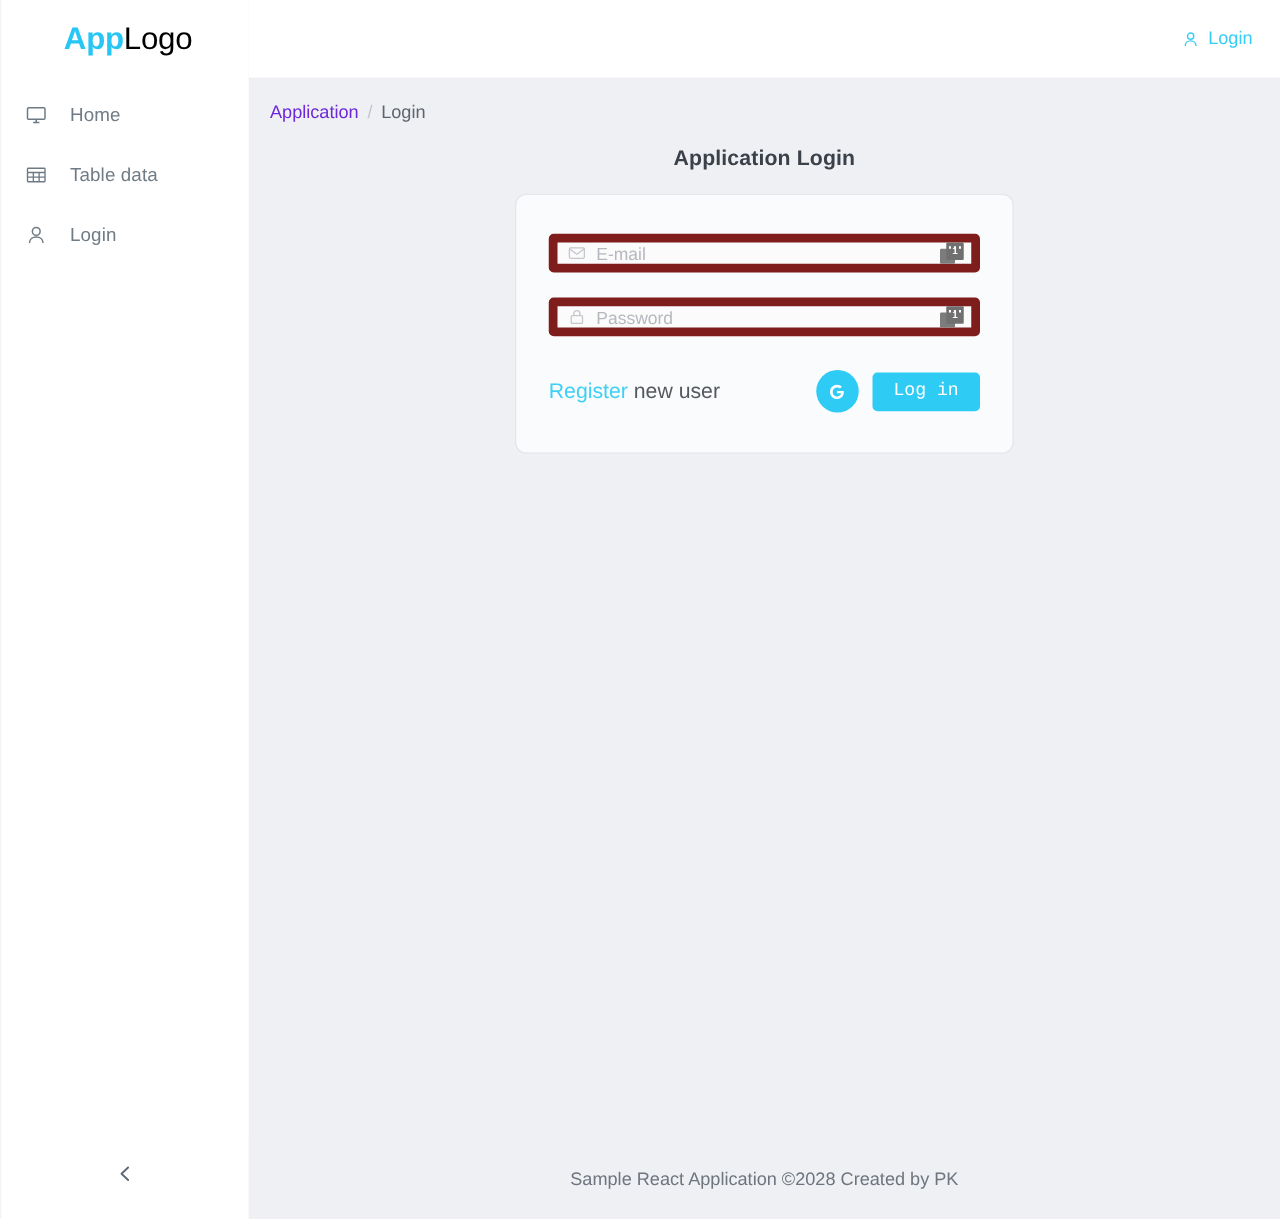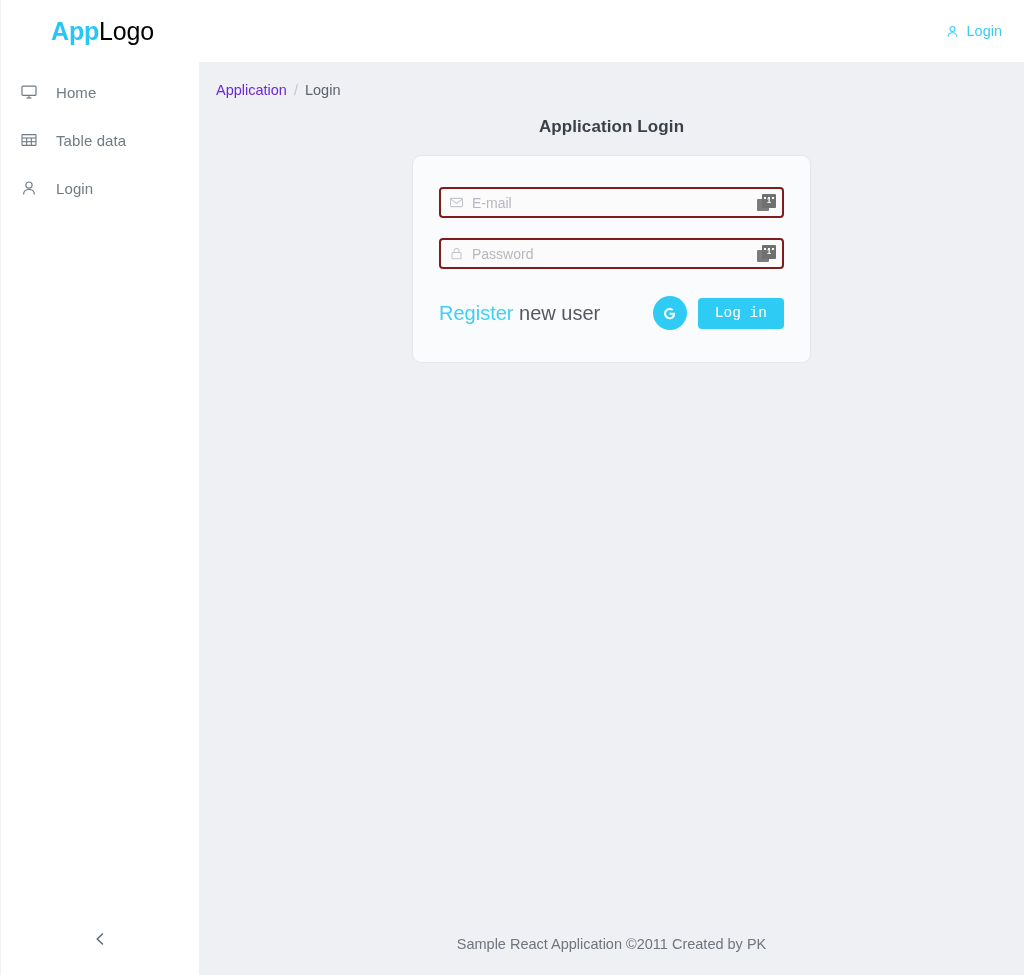--- a/index.html
+++ b/index.html
@@ -176,21 +176,21 @@
   .field {
     position: relative;
     margin-bottom: 20px;
   }
   .field:last-of-type { margin-bottom: 0; }
 
   .input-wrap {
     position: relative;
     height: 31px;
     background: #fbfbfb;
-    border: 2px solid #7f1d1d;
+    border: 7px solid #7f1d1d;
     border-radius: 4px;
     display: flex;
     align-items: center;
     padding: 0 8px;
   }
   .input-lead-icon {
     width: 15px;
     height: 15px;
     flex: 0 0 15px;
     margin-right: 8px;
@@ -257,21 +257,21 @@
       #ffffff 0 2px, transparent 2px 4px);
   }
 
   .card-footer {
     margin-top: 27px;
     display: flex;
     align-items: center;
     justify-content: space-between;
   }
   .register-text {
-    font-size: 20px;
+    font-size: 17px;
     color: #55595f;
   }
   .register-link {
     color: #3fd0f7;
     cursor: pointer;
     text-decoration: none;
   }
 
   .actions {
     display: flex;
@@ -453,18 +453,18 @@
                 </svg>
               </span>
             </button>
             <button type="submit" class="login-btn">Log in</button>
           </div>
         </div>
 
       </form>
 
       <div class="footer">
-        <span>Sample React Application ©2011 Created by PK</span>
+        <span>Sample React Application ©2028 Created by PK</span>
       </div>
 
     </div>
   </section>
 </div>
 
 </body></html>

